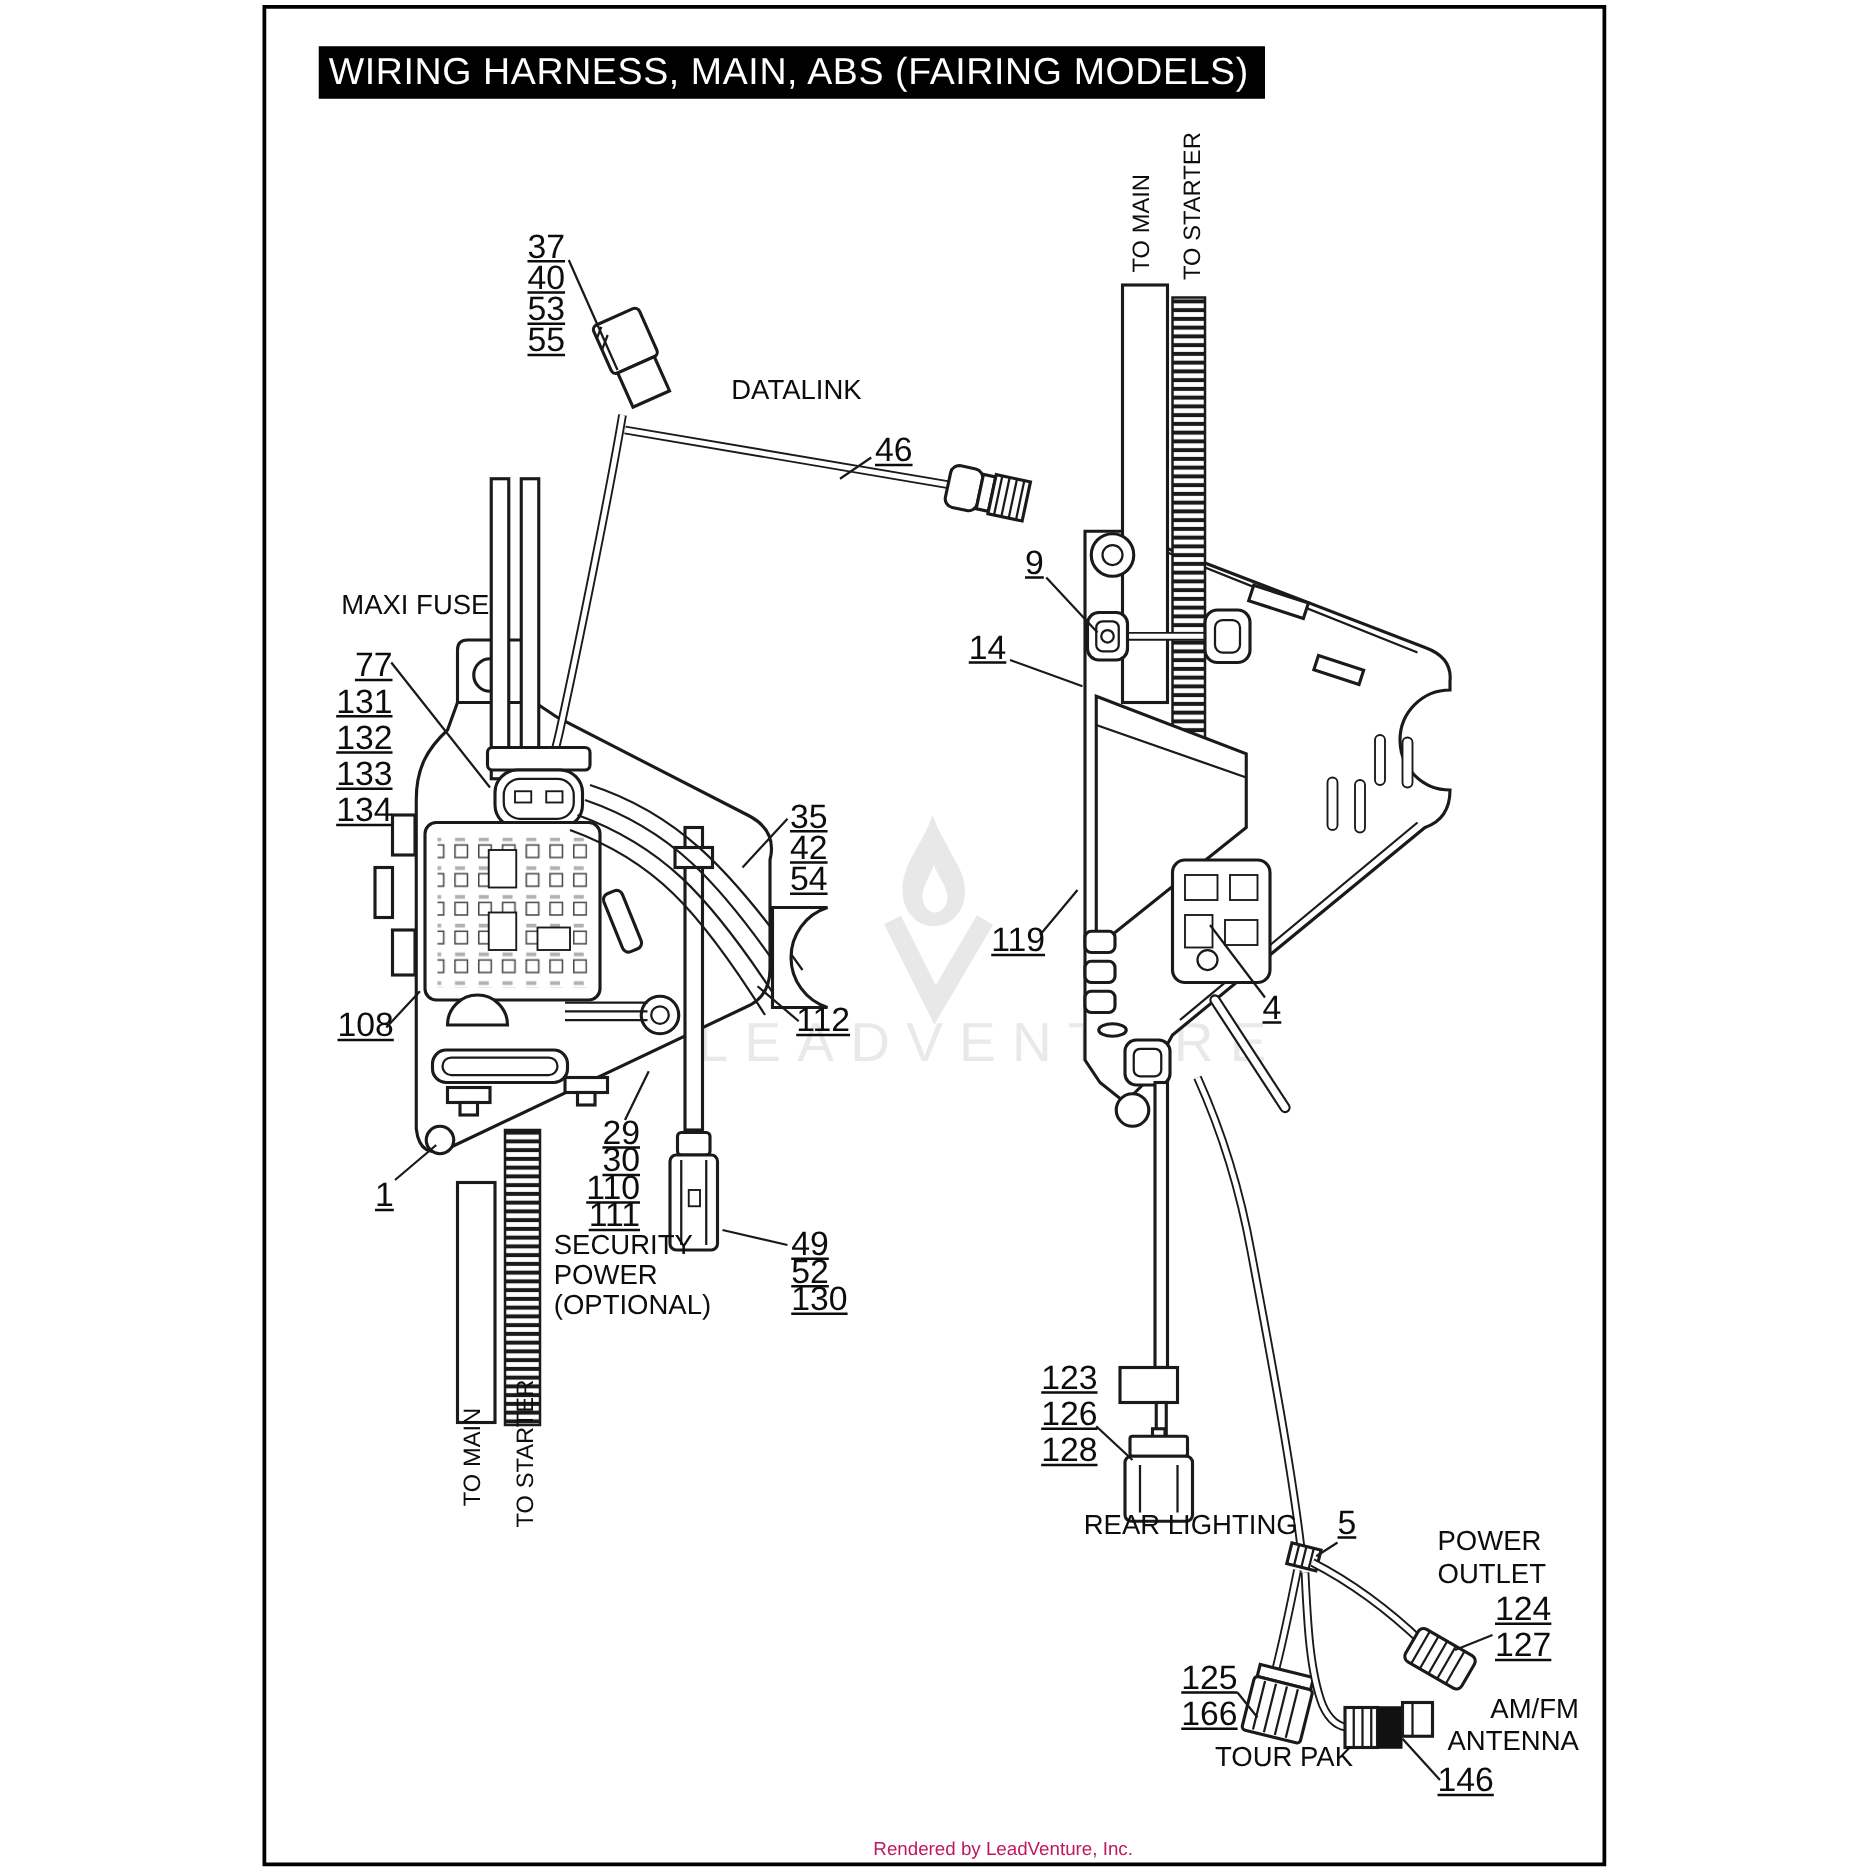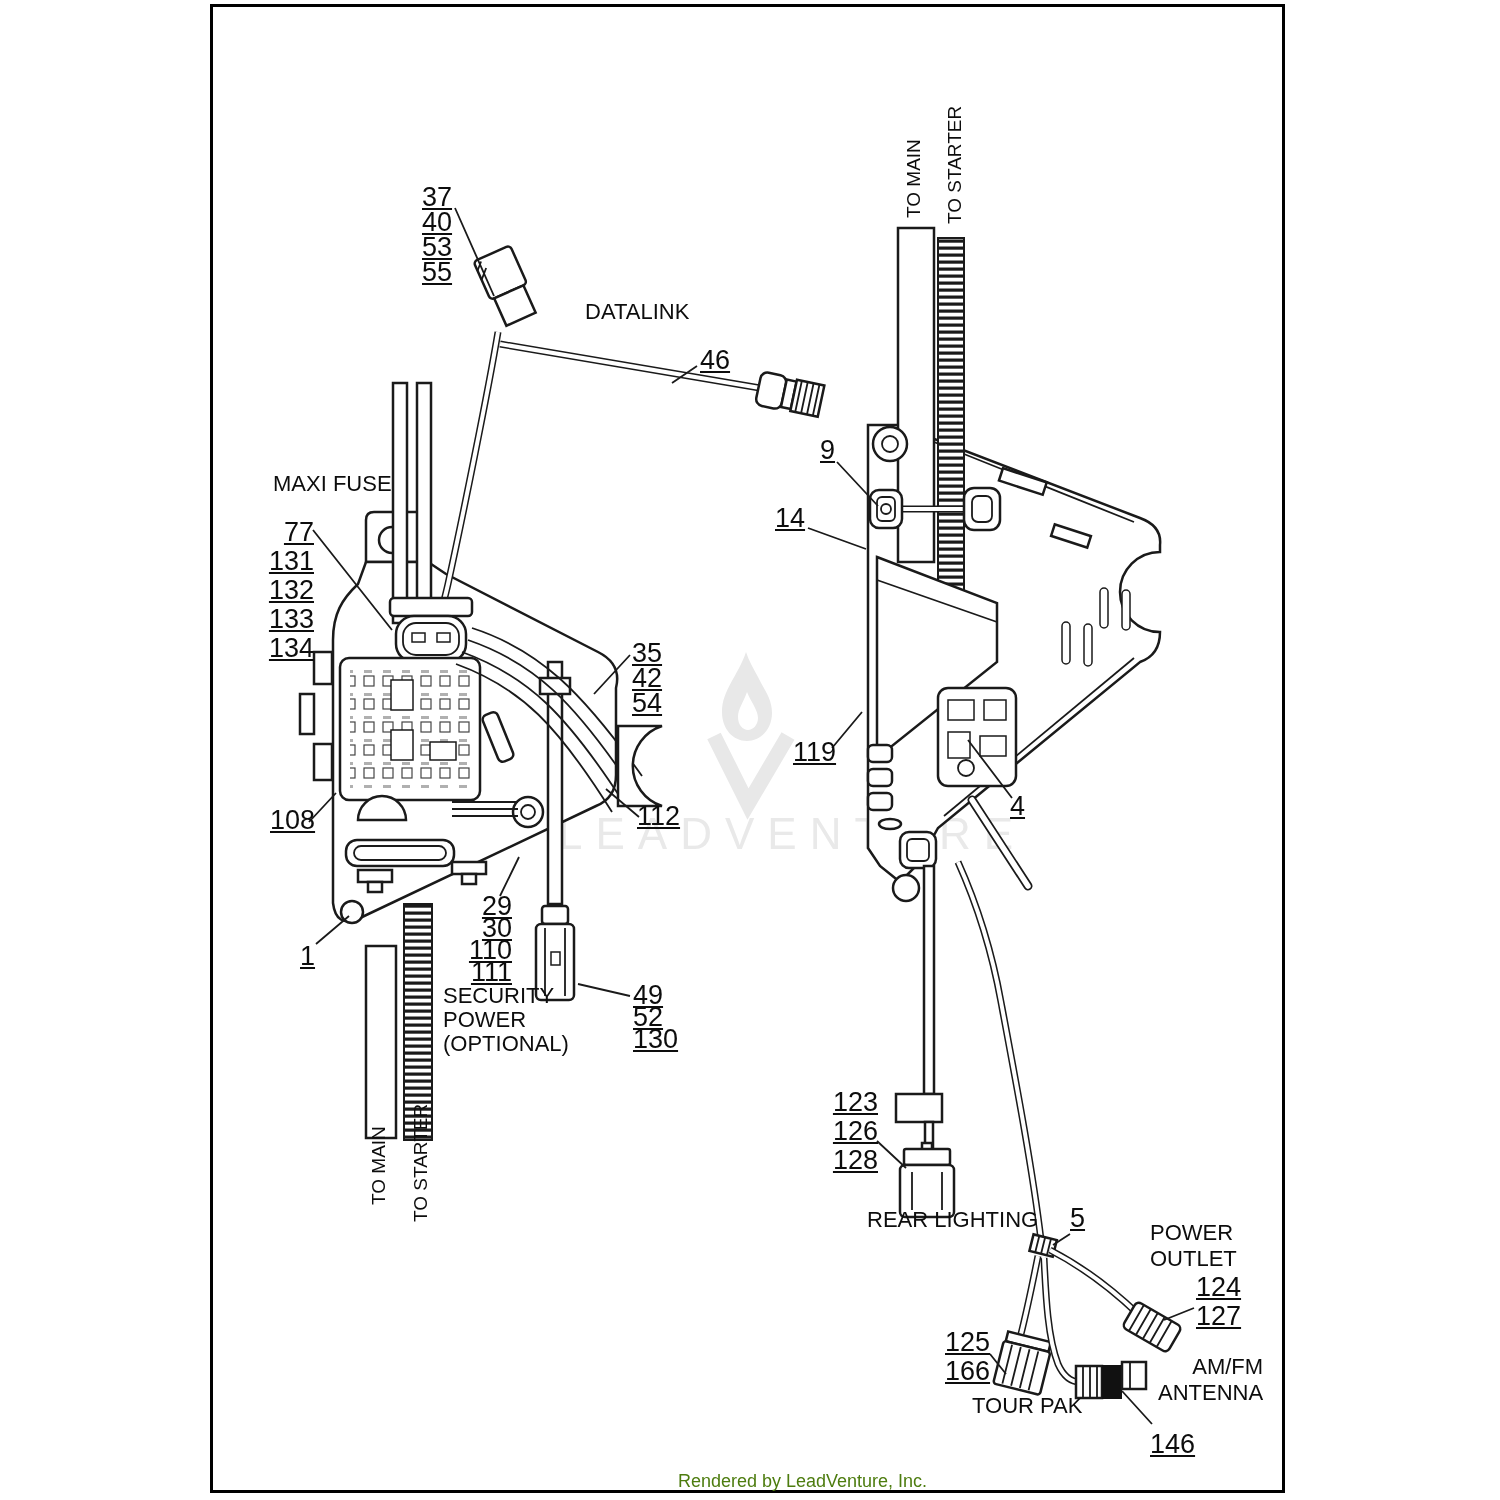--- a/index.html
+++ b/index.html
@@ -2,41 +2,42 @@
 <html><head>
 <meta charset="utf-8">
 <style>
   html,body{margin:0;padding:0;background:#fff;}
   #page{position:relative;width:1500px;height:1500px;background:#fff;overflow:hidden;
         font-family:"Liberation Sans", sans-serif;color:#0d0d0d;}
   .frame{position:absolute;left:210px;top:4px;width:1069px;height:1483px;border:3px solid #000;}
   .titlebar{position:absolute;left:255px;top:37px;width:741px;background:#000;color:#fff;
             font-size:30px;line-height:36px;padding:3px 8px;letter-spacing:.5px;white-space:nowrap;}
   .footer{position:absolute;left:210px;top:1471px;width:1185px;text-align:center;
-          font-size:18px;color:#4d7c0f;}
+          font-size:15px;color:#be185d;}
   .num{position:absolute;font-size:27px;line-height:25px;white-space:pre-line;text-decoration:underline;}
   .lbl{position:absolute;font-size:22px;line-height:24px;white-space:pre-line;}
   .vert{position:absolute;white-space:nowrap;font-size:19px;transform:rotate(-90deg);
         transform-origin:0 0;}
   .ra{text-align:right;}
   svg{position:absolute;left:0;top:0;}
   .ln{fill:none;stroke:#1a1a1a;stroke-width:1.8;}
   .fw{fill:#fff;stroke:#1a1a1a;stroke-width:2.5;}
   .fw2{fill:#fff;stroke:#1a1a1a;stroke-width:1.5;}
   .tube-o{fill:none;stroke:#1a1a1a;stroke-width:7;}
   .tube-i{fill:none;stroke:#fff;stroke-width:4;}
   .ldr{fill:none;stroke:#1a1a1a;stroke-width:1.8;}
 </style>
 </head>
 <body>
 
 <div id="page">
 
   <div class="frame"></div>
 
+  <div class="titlebar">WIRING HARNESS, MAIN, ABS (FAIRING MODELS)</div>
 
   <svg width="1500" height="1500" viewBox="0 0 1500 1500">
     <defs>
       <pattern id="ribs" width="10" height="7" patternUnits="userSpaceOnUse">
         <rect width="10" height="7" fill="#fff"></rect>
         <rect y="1.5" width="10" height="3.2" fill="#1a1a1a"></rect>
       </pattern>
       <pattern id="fuses" width="19" height="23" patternUnits="userSpaceOnUse">
         <rect x="3" y="3" width="8" height="3" fill="#b0b0b0"></rect>
         <rect x="3" y="9" width="10" height="10" fill="#fff" stroke="#444" stroke-width="1.2"></rect>
@@ -277,16 +278,16 @@
   <div class="num" style="left:1070px;top:1206px;">5</div>
   <div class="lbl" style="left:1150px;top:1220px;line-height:26px;">POWER
 OUTLET</div>
   <div class="num" style="left:1196px;top:1273px;line-height:29px;">124
 127</div>
   <div class="num" style="left:945px;top:1328px;line-height:29px;">125
 166</div>
   <div class="lbl" style="left:972px;top:1394px;">TOUR PAK</div>
   <div class="lbl" style="left:1158px;top:1354px;line-height:26px;text-align:right;">AM/FM
 ANTENNA</div>
-  <div class="num" style="left:1150px;top:1412px;margin-top:20px;">146</div>
+  <div class="num" style="left:1150px;top:1412px;">146</div>
 
   <div class="footer">Rendered by LeadVenture, Inc.</div>
 </div>
 
 </body></html>

